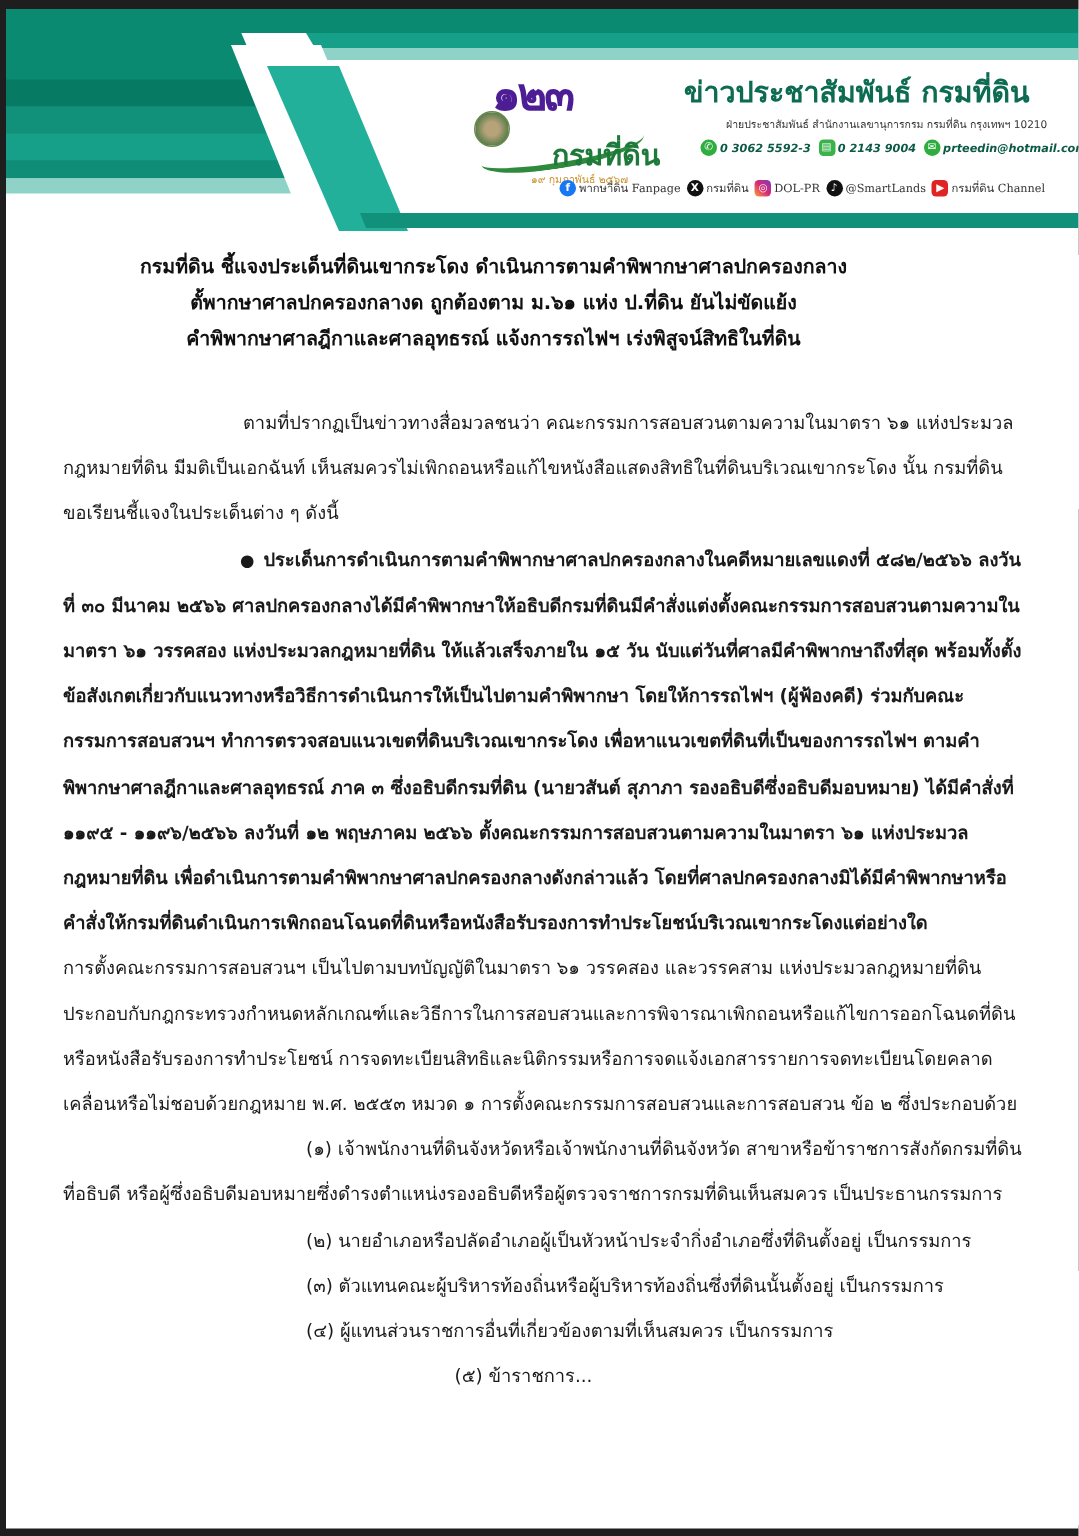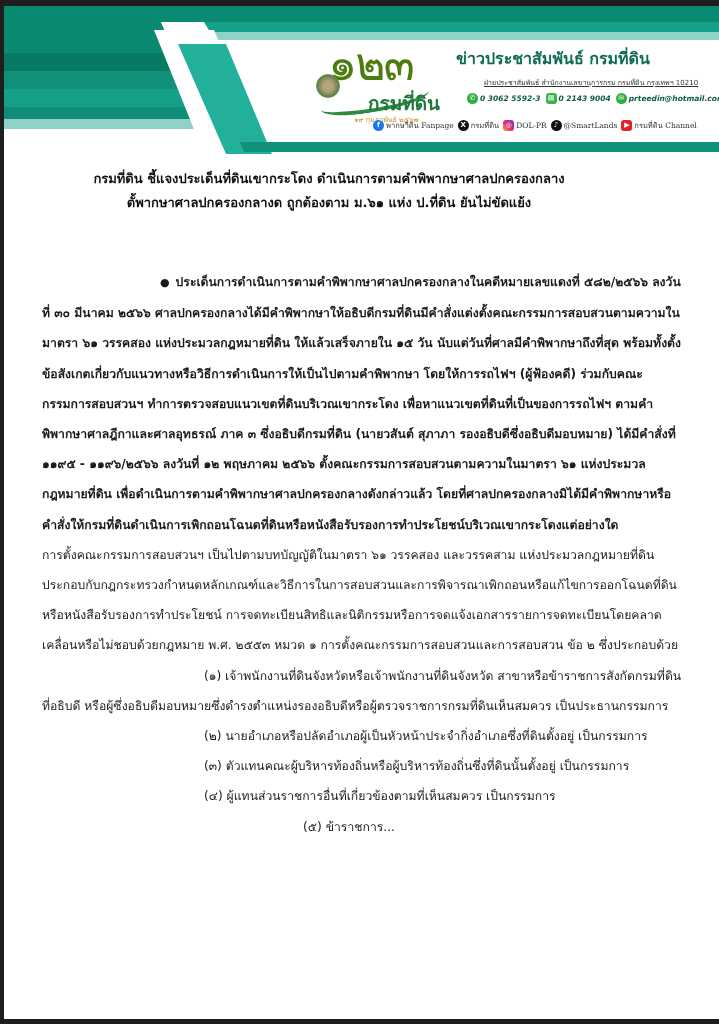--- a/index.html
+++ b/index.html
@@ -11,43 +11,43 @@
   .page {
     position: absolute; left: 4px; top: 6px; width: 715px; height: 1013px;
     background: #ffffff; overflow: hidden;
   }
   
   .banner { position: absolute; left: 0; top: 0; width: 715px; height: 150px; }
   .banner svg { position: absolute; left: 0; top: 0; }
   .logo { position: absolute; left: 312px; top: 30px; width: 125px; height: 90px; }
   .logo-num {
     position: absolute; left: 12px; top: 0px;
-    font-family: "DejaVu Serif", serif; font-size: 46px; color: #4d7c0f;
-    letter-spacing: -2px; line-height: 56px; font-weight: normal;
+    font-family: "DejaVu Serif", serif; font-size: 30px; color: #4c1d95;
+    letter-spacing: -2px; line-height: 56px; font-weight: bold;
   }
   .logo-seal {
     position: absolute; left: 0; top: 38px; width: 22px; height: 22px; border-radius: 50%;
     background: radial-gradient(circle, #b7a27a 30%, #5d7f4c 70%); border: 1px solid #6a8b4f;
   }
   .logo-swoosh {
     position: absolute; left: 4px; top: 52px; width: 110px; height: 20px;
     border-bottom: 4px solid #2f8a3d; border-radius: 0 0 60% 40%;
     transform: rotate(-8deg);
   }
   .logo-name {
     position: absolute; left: 52px; top: 52px; font-size: 19px; color: #1e7a3a; font-weight: bold;
   }
   .logo-date { position: absolute; left: 38px; top: 78px; font-size: 7px; color: #c9902a; }
 
   .pr-title {
-    position: absolute; left: 452px; top: 40px; font-size: 16px; font-weight: bold; color: #0d6b52;
+    position: absolute; left: 452px; top: 40px; font-size: 19px; font-weight: bold; color: #0d6b52;
     white-space: nowrap;
   }
   .pr-sub {
-    position: absolute; left: 480px; top: 71px; font-size: 7px; color: #333; white-space: nowrap; text-decoration: underline;
+    position: absolute; left: 480px; top: 71px; font-size: 7px; color: #333; white-space: nowrap;
   }
   .contact-row {
     position: absolute; left: 463px; top: 87px; display: flex; gap: 5px; align-items: center;
     font-size: 7.5px; font-style: italic; font-weight: bold; color: #0d5a44; white-space: nowrap;
   }
   .social-row {
     position: absolute; left: 369px; top: 113px; display: flex; gap: 4px; align-items: center;
     font-size: 7.5px; color: #333; white-space: nowrap; font-family: "DejaVu Serif", serif;
   }
   .ico {
@@ -155,23 +155,25 @@
       <span class="item">
         <i class="ico yt">▶</i>
         <span>กรมที่ดิน Channel</span>
       </span>
     </div>
   </div>
 
   <div class="headline">
     <div>กรมที่ดิน ชี้แจงประเด็นที่ดินเขากระโดง ดำเนินการตามคำพิพากษาศาลปกครองกลาง</div>
     <div>ตั้พากษาศาลปกครองกลางด ถูกต้องตาม ม.๖๑ แห่ง ป.ที่ดิน ยันไม่ขัดแย้ง</div>
+    <div>คำพิพากษาศาลฎีกาและศาลอุทธรณ์ แจ้งการรถไฟฯ เร่งพิสูจน์สิทธิในที่ดิน</div>
   </div>
 
   <div class="body">
+    <p class="indent">ตามที่ปรากฏเป็นข่าวทางสื่อมวลชนว่า คณะกรรมการสอบสวนตามความในมาตรา ๖๑ แห่งประมวลกฎหมายที่ดิน มีมติเป็นเอกฉันท์ เห็นสมควรไม่เพิกถอนหรือแก้ไขหนังสือแสดงสิทธิในที่ดินบริเวณเขากระโดง นั้น กรมที่ดิน ขอเรียนชี้แจงในประเด็นต่าง ๆ ดังนี้</p>
 
     <p class="bullet-head" style="padding-left:0;text-indent:118px;"><span class="dot">●</span><span class="b">ประเด็นการดำเนินการตามคำพิพากษาศาลปกครองกลางในคดีหมายเลขแดงที่ ๕๘๒/๒๕๖๖ ลงวันที่ ๓๐ มีนาคม ๒๕๖๖</span><span> ศาลปกครองกลางได้มีคำพิพากษาให้อธิบดีกรมที่ดินมีคำสั่งแต่งตั้งคณะกรรมการสอบสวนตามความในมาตรา ๖๑ วรรคสอง แห่งประมวลกฎหมายที่ดิน ให้แล้วเสร็จภายใน ๑๕ วัน นับแต่วันที่ศาลมีคำพิพากษาถึงที่สุด พร้อมทั้งตั้งข้อสังเกตเกี่ยวกับแนวทางหรือวิธีการดำเนินการให้เป็นไปตามคำพิพากษา โดยให้การรถไฟฯ (ผู้ฟ้องคดี) ร่วมกับคณะกรรมการสอบสวนฯ ทำการตรวจสอบแนวเขตที่ดินบริเวณเขากระโดง เพื่อหาแนวเขตที่ดินที่เป็นของการรถไฟฯ ตามคำพิพากษาศาลฎีกาและศาลอุทธรณ์ ภาค ๓ ซึ่งอธิบดีกรมที่ดิน (นายวสันต์ สุภาภา รองอธิบดีซึ่งอธิบดีมอบหมาย) ได้มีคำสั่งที่ ๑๑๙๕ - ๑๑๙๖/๒๕๖๖ ลงวันที่ ๑๒ พฤษภาคม ๒๕๖๖ ตั้งคณะกรรมการสอบสวนตามความในมาตรา ๖๑ แห่งประมวลกฎหมายที่ดิน เพื่อดำเนินการตามคำพิพากษาศาลปกครองกลางดังกล่าวแล้ว </span><span class="b">โดยที่ศาลปกครองกลางมิได้มีคำพิพากษาหรือคำสั่งให้กรมที่ดินดำเนินการเพิกถอนโฉนดที่ดินหรือหนังสือรับรองการทำประโยชน์บริเวณเขากระโดงแต่อย่างใด</span></p>
 
     <p>การตั้งคณะกรรมการสอบสวนฯ เป็นไปตามบทบัญญัติในมาตรา ๖๑ วรรคสอง และวรรคสาม แห่งประมวลกฎหมายที่ดิน ประกอบกับกฎกระทรวงกำหนดหลักเกณฑ์และวิธีการในการสอบสวนและการพิจารณาเพิกถอนหรือแก้ไขการออกโฉนดที่ดินหรือหนังสือรับรองการทำประโยชน์ การจดทะเบียนสิทธิและนิติกรรมหรือการจดแจ้งเอกสารรายการจดทะเบียนโดยคลาดเคลื่อนหรือไม่ชอบด้วยกฎหมาย พ.ศ. ๒๕๕๓ หมวด ๑ การตั้งคณะกรรมการสอบสวนและการสอบสวน ข้อ ๒ ซึ่งประกอบด้วย</p>
 
     <p class="sub-first">(๑) เจ้าพนักงานที่ดินจังหวัดหรือเจ้าพนักงานที่ดินจังหวัด สาขาหรือข้าราชการสังกัดกรมที่ดินที่อธิบดี หรือผู้ซึ่งอธิบดีมอบหมายซึ่งดำรงตำแหน่งรองอธิบดีหรือผู้ตรวจราชการกรมที่ดินเห็นสมควร เป็นประธานกรรมการ</p>
     <p class="sub-item">(๒) นายอำเภอหรือปลัดอำเภอผู้เป็นหัวหน้าประจำกิ่งอำเภอซึ่งที่ดินตั้งอยู่ เป็นกรรมการ</p>
     <p class="sub-item">(๓) ตัวแทนคณะผู้บริหารท้องถิ่นหรือผู้บริหารท้องถิ่นซึ่งที่ดินนั้นตั้งอยู่ เป็นกรรมการ</p>
     <p class="sub-item">(๔) ผู้แทนส่วนราชการอื่นที่เกี่ยวข้องตามที่เห็นสมควร เป็นกรรมการ</p>
     <p class="cont">(๕) ข้าราชการ...</p>

